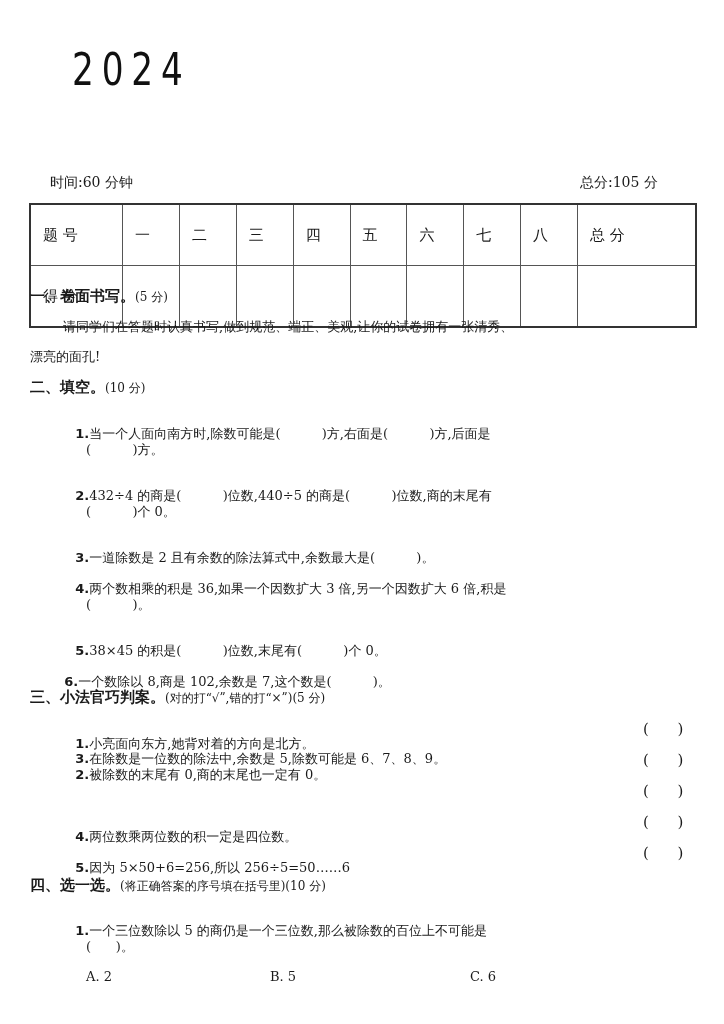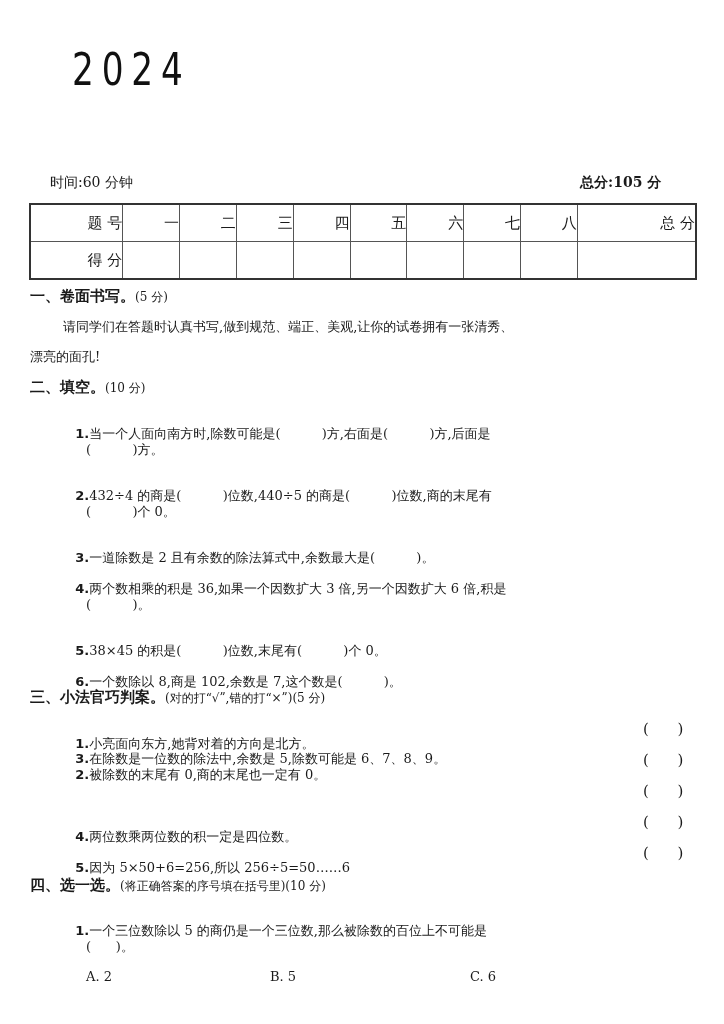--- a/index.html
+++ b/index.html
@@ -10,29 +10,29 @@
   }
   .year {
     position: absolute; left: 72px; top: 44px;
     font-family: "DejaVu Sans", "Liberation Sans", sans-serif;
     font-size: 44px; letter-spacing: 10px; font-weight: normal;
     transform: scaleX(0.78); transform-origin: left top;
     color: #111;
   }
   .meta { position: absolute; top: 174px; font-size: 14px; }
   .meta.left { left: 50px; }
-  .meta.right { left: 580px; font-weight: bold; }
+  .meta.right { left: 580px; }
   table.score {
     position: absolute; left: 29px; top: 203px;
     width: 668px; border-collapse: collapse;
     font-family: "DejaVu Sans", "Liberation Sans", sans-serif;
     font-size: 15px;
   }
   table.score td {
-    border: 1px solid #555; height: 36px; text-align: right; padding: 0;
+    border: 1px solid #555; height: 36px; text-align: left; padding: 12px;
   }
   table.score { border: 2px solid #333; }
   .section-title {
     position: absolute; left: 30px; font-size: 15px;
     font-family: "DejaVu Sans", "Liberation Sans", sans-serif; font-weight: bold;
   }
   .section-title .note { font-weight: normal; font-family: "DejaVu Serif", serif; font-size: 12px; }
   .line { position: absolute; font-size: 13px; white-space: nowrap; }
   .num { font-weight: bold; font-family: "DejaVu Sans", sans-serif; }
   .paren-judge { position: absolute; left: 643px; font-size: 15px; word-spacing: 0; }
@@ -111,21 +111,21 @@
 
 <div class="line" style="left:67px; top:565px">
   <span class="num">4.</span><span>两个数相乘的积是 36,如果一个因数扩大 3 倍,另一个因数扩大 6 倍,积是</span>
 </div>
 <div class="line" style="left:86px; top:596px">(          )。</div>
 
 <div class="line" style="left:67px; top:627px">
   <span class="num">5.</span><span>38×45 的积是(          )位数,末尾有(          )个 0。</span>
 </div>
 
-<div class="line" style="left:67px; top:658px">
+<div class="line" style="left:56px; top:658px">
   <span class="num">6.</span><span>一个数除以 8,商是 102,余数是 7,这个数是(          )。</span>
 </div>
 
 <div class="section-title" style="top:688px">
   <span>三、小法官巧判案。</span><span class="note">(对的打“√”,错的打“×”)(5 分)</span>
 </div>
 
 <div class="line" style="left:67px; top:720px">
   <span class="num">1.</span><span>小亮面向东方,她背对着的方向是北方。</span>
 </div>

